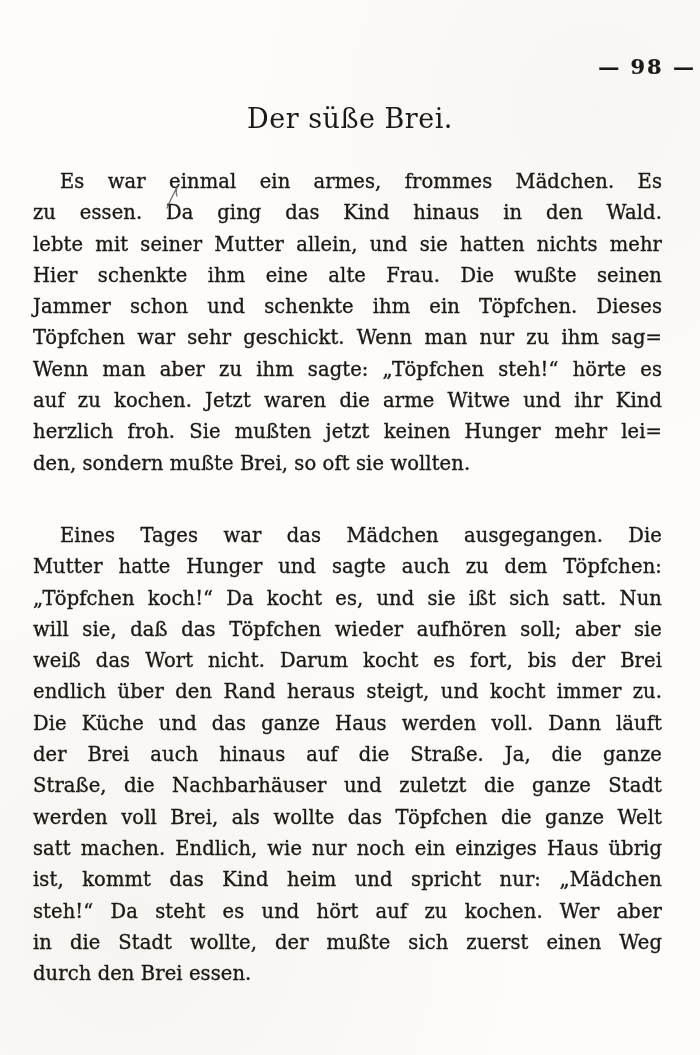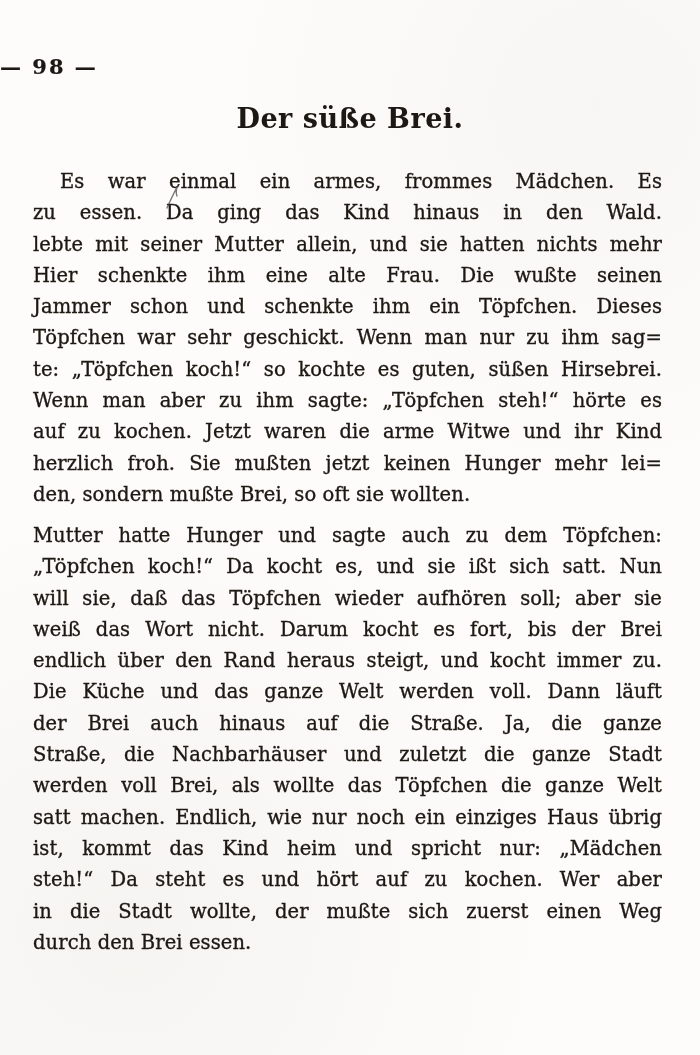--- a/index.html
+++ b/index.html
@@ -18,35 +18,35 @@
       radial-gradient(circle at 85% 10%, rgba(180,175,165,0.08), transparent 35%);
     overflow: hidden;
     font-family: "DejaVu Serif", "Liberation Serif", serif;
     color: #1d1813;
   }
   .page-number {
     position: absolute;
     top: 54px;
     left: 0;
     width: 696px;
-    text-align: left;
+    text-align: right;
     font-size: 21px;
     letter-spacing: 2px;
     font-weight: 700;
     -webkit-text-stroke: 0.2px;
   }
   .page-title {
     position: absolute;
     top: 103px;
     left: 0;
     width: 700px;
     margin: 0;
     text-align: center;
     font-size: 27px;
-    font-weight: 700;
+    font-weight: 400;
     letter-spacing: 0.5px;
   }
   .paragraph {
     position: absolute;
     left: 33px;
     width: 629px;
   }
   .paragraph-1 { top: 166px; }
   .paragraph-2 { top: 520px; }
   .line {
@@ -79,34 +79,34 @@
 
   <h1 class="page-title">Der süße Brei.</h1>
 
   <div class="paragraph paragraph-1">
       <div class="line first">Es war einmal ein armes, frommes Mädchen.  Es</div>
       <div class="line">zu essen.  Da ging das Kind hinaus in den Wald.</div>
       <div class="line">lebte mit seiner Mutter allein, und sie hatten nichts mehr</div>
       <div class="line">Hier schenkte ihm eine alte Frau.  Die wußte seinen</div>
       <div class="line">Jammer schon und schenkte ihm ein Töpfchen.  Dieses</div>
       <div class="line">Töpfchen war sehr geschickt.  Wenn man nur zu ihm sag=</div>
-      <div class="line">te: „Töpfchen koch!“ so kochte es guten, süßen Hirsebrei.</div>
       <div class="line">Wenn man aber zu ihm sagte: „Töpfchen steh!“ hörte es</div>
       <div class="line">auf zu kochen.  Jetzt waren die arme Witwe und ihr Kind</div>
       <div class="line">herzlich froh.  Sie mußten jetzt keinen Hunger mehr lei=</div>
       <div class="line last">den, sondern mußte Brei, so oft sie wollten.</div>
     </div>
 
   <div class="paragraph paragraph-2">
+      <div class="line first">Eines Tages war das Mädchen ausgegangen.  Die</div>
       <div class="line">Mutter hatte Hunger und sagte auch zu dem Töpfchen:</div>
       <div class="line">„Töpfchen koch!“ Da kocht es, und sie ißt sich satt.  Nun</div>
       <div class="line">will sie, daß das Töpfchen wieder aufhören soll; aber sie</div>
       <div class="line">weiß das Wort nicht.  Darum kocht es fort, bis der Brei</div>
       <div class="line">endlich über den Rand heraus steigt, und kocht immer zu.</div>
-      <div class="line">Die Küche und das ganze Welt werden voll.  Dann läuft</div>
+      <div class="line">Die Küche und das ganze Haus werden voll.  Dann läuft</div>
       <div class="line">der Brei auch hinaus auf die Straße.  Ja, die ganze</div>
       <div class="line">Straße, die Nachbarhäuser und zuletzt die ganze Stadt</div>
       <div class="line">werden voll Brei, als wollte das Töpfchen die ganze Welt</div>
       <div class="line">satt machen.  Endlich, wie nur noch ein einziges Haus übrig</div>
       <div class="line">ist, kommt das Kind heim und spricht nur: „Mädchen</div>
       <div class="line">steh!“  Da steht es und hört auf zu kochen.  Wer aber</div>
       <div class="line">in die Stadt wollte, der mußte sich zuerst einen Weg</div>
       <div class="line last">durch den Brei essen.</div>
     </div>
 

